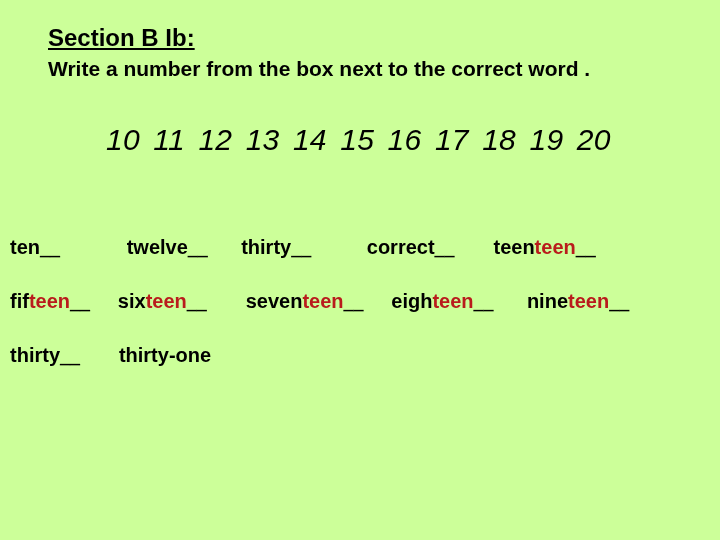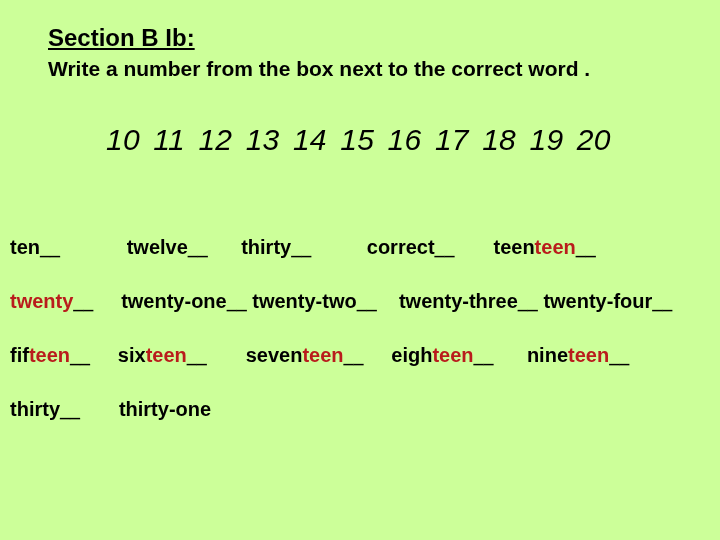--- a/index.html
+++ b/index.html
@@ -60,18 +60,17 @@
     <div class="title">Section B  Ib:</div>
     <div class="instr">Write a number from the box next to the correct word .</div>
   </div>
 
   <div class="numbers-block">
     <div class="num-row">10 11 12 13 14 15 16 17 18 19 20</div>
   </div>
 
   <div class="words-block">
 <div><span>ten</span><span class="blank">__</span>            <span>twelve</span><span class="blank">__</span>      <span>thirty</span><span class="blank">__</span>          <span>correct</span><span class="blank">__</span>       <span>teen</span><span class="teen">teen</span><span class="blank">__</span></div>
-<div><span class="teen">twenty</span><span class="blank">__</span>     <span>twenty-one</span><span class="blank">__</span> <span>twenty-two</span><span class="blank">__</span>    <span>twenty-three</span><span class="blank">__</span> <span>twenty-four</span><span class="blank">__</span></div>
 <div><span>fif</span><span class="teen">teen</span><span class="blank">__</span>     <span>six</span><span class="teen">teen</span><span class="blank">__</span>       <span>seven</span><span class="teen">teen</span><span class="blank">__</span>     <span>eigh</span><span class="teen">teen</span><span class="blank">__</span>      <span>nine</span><span class="teen">teen</span><span class="blank">__</span></div>
 <div><span>thirty</span><span class="blank">__</span>       <span>thirty-one</span></div>
   </div>
 
 </div>
 
 </body></html>

